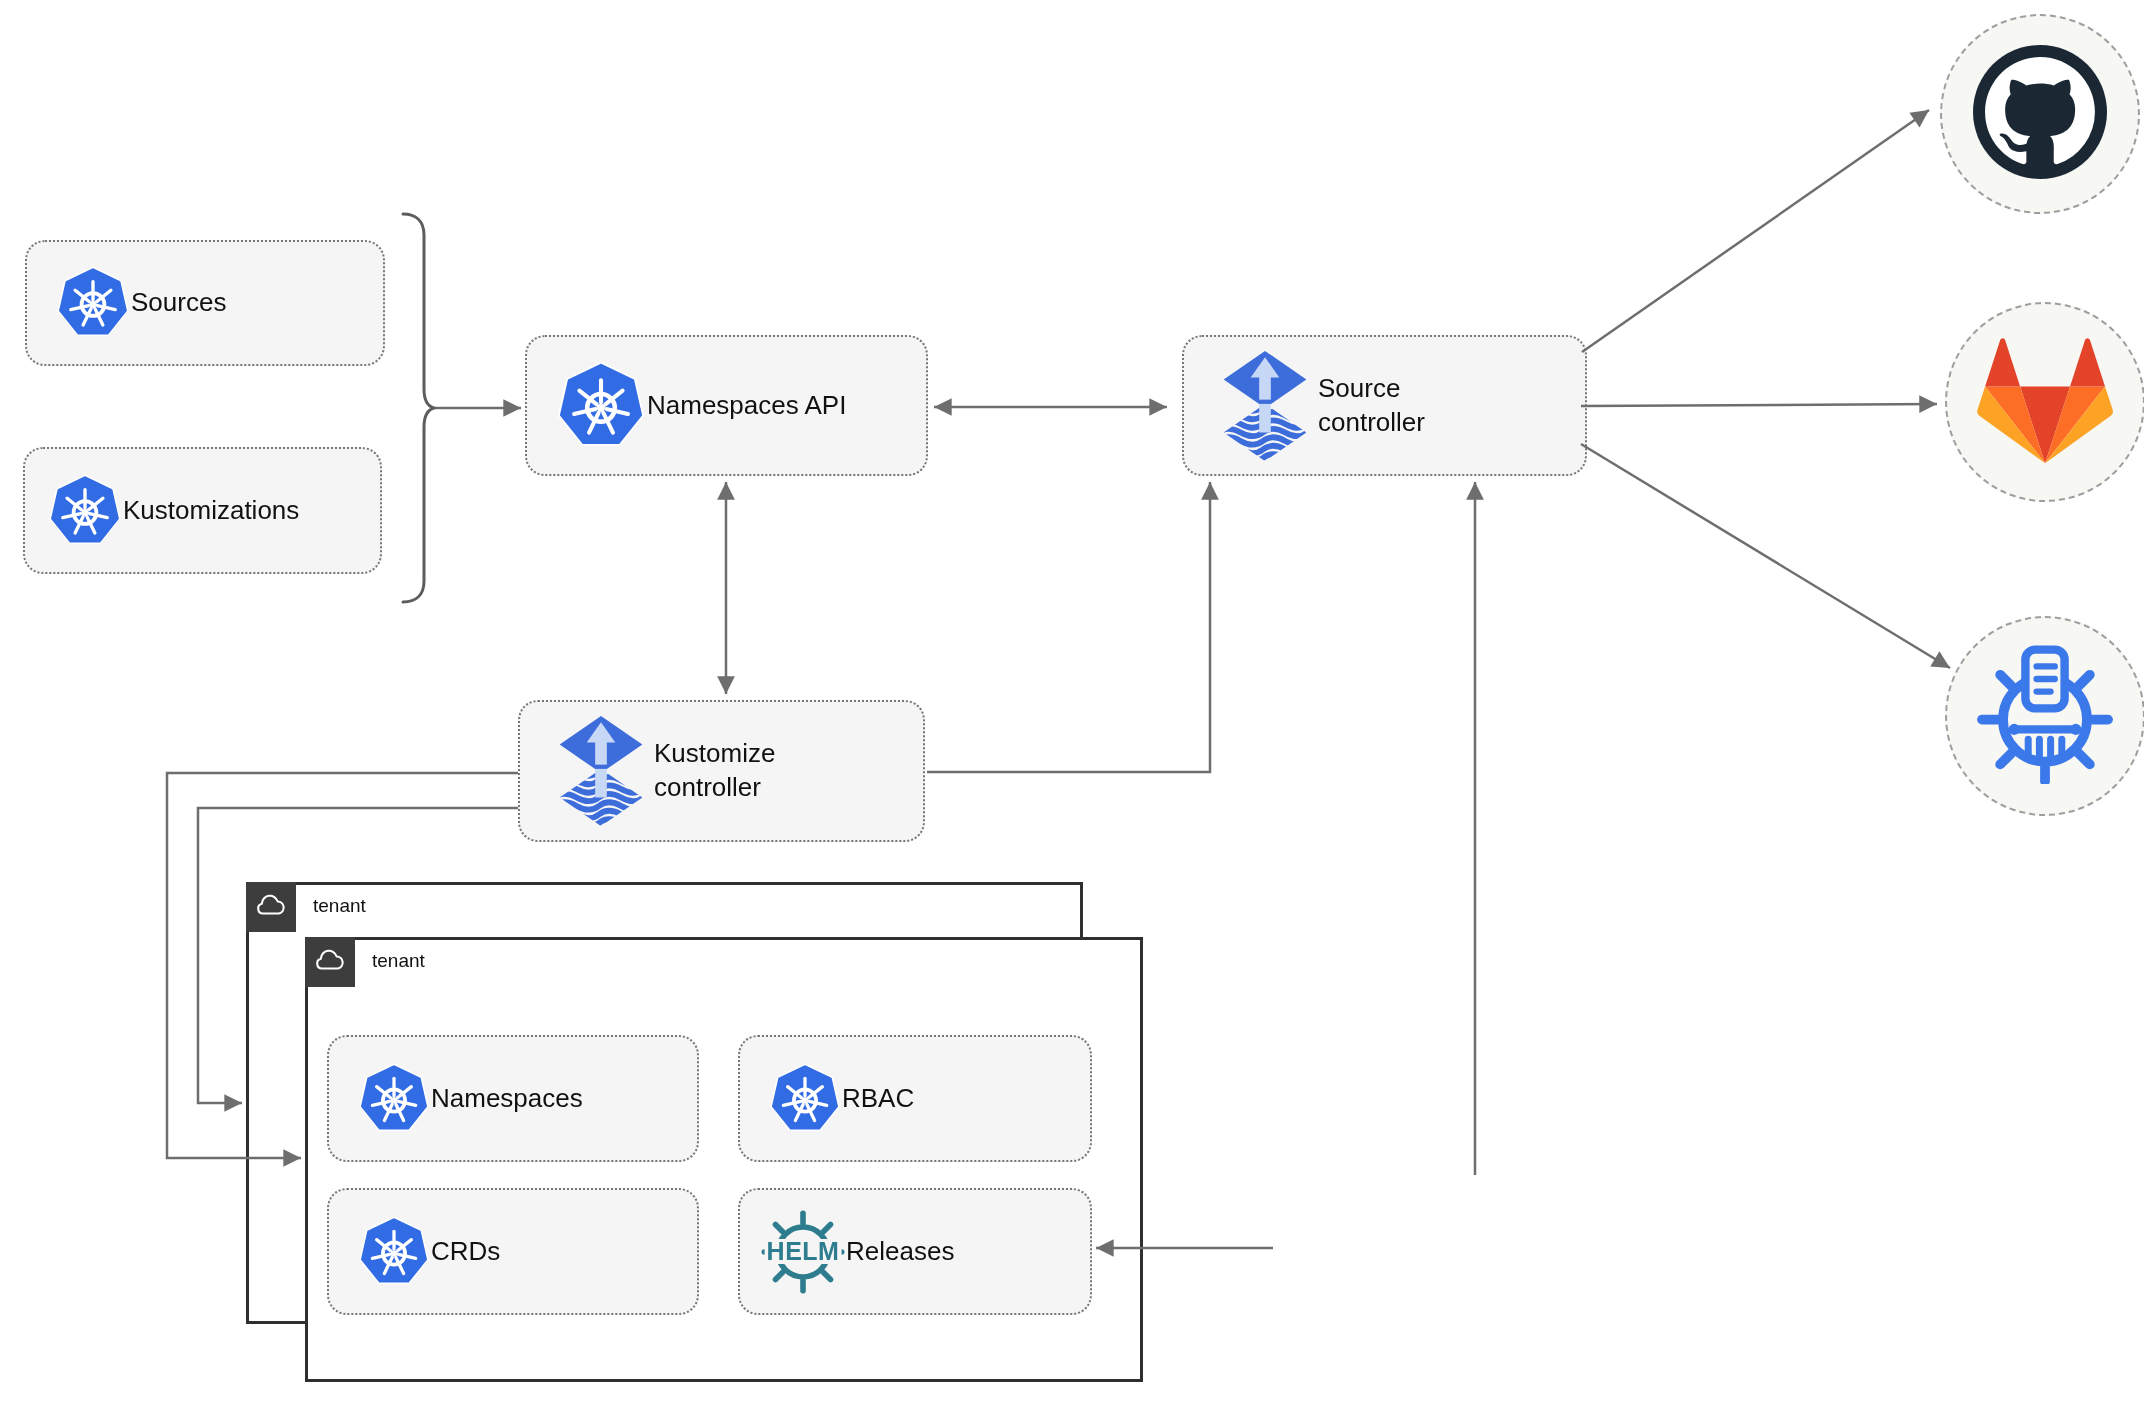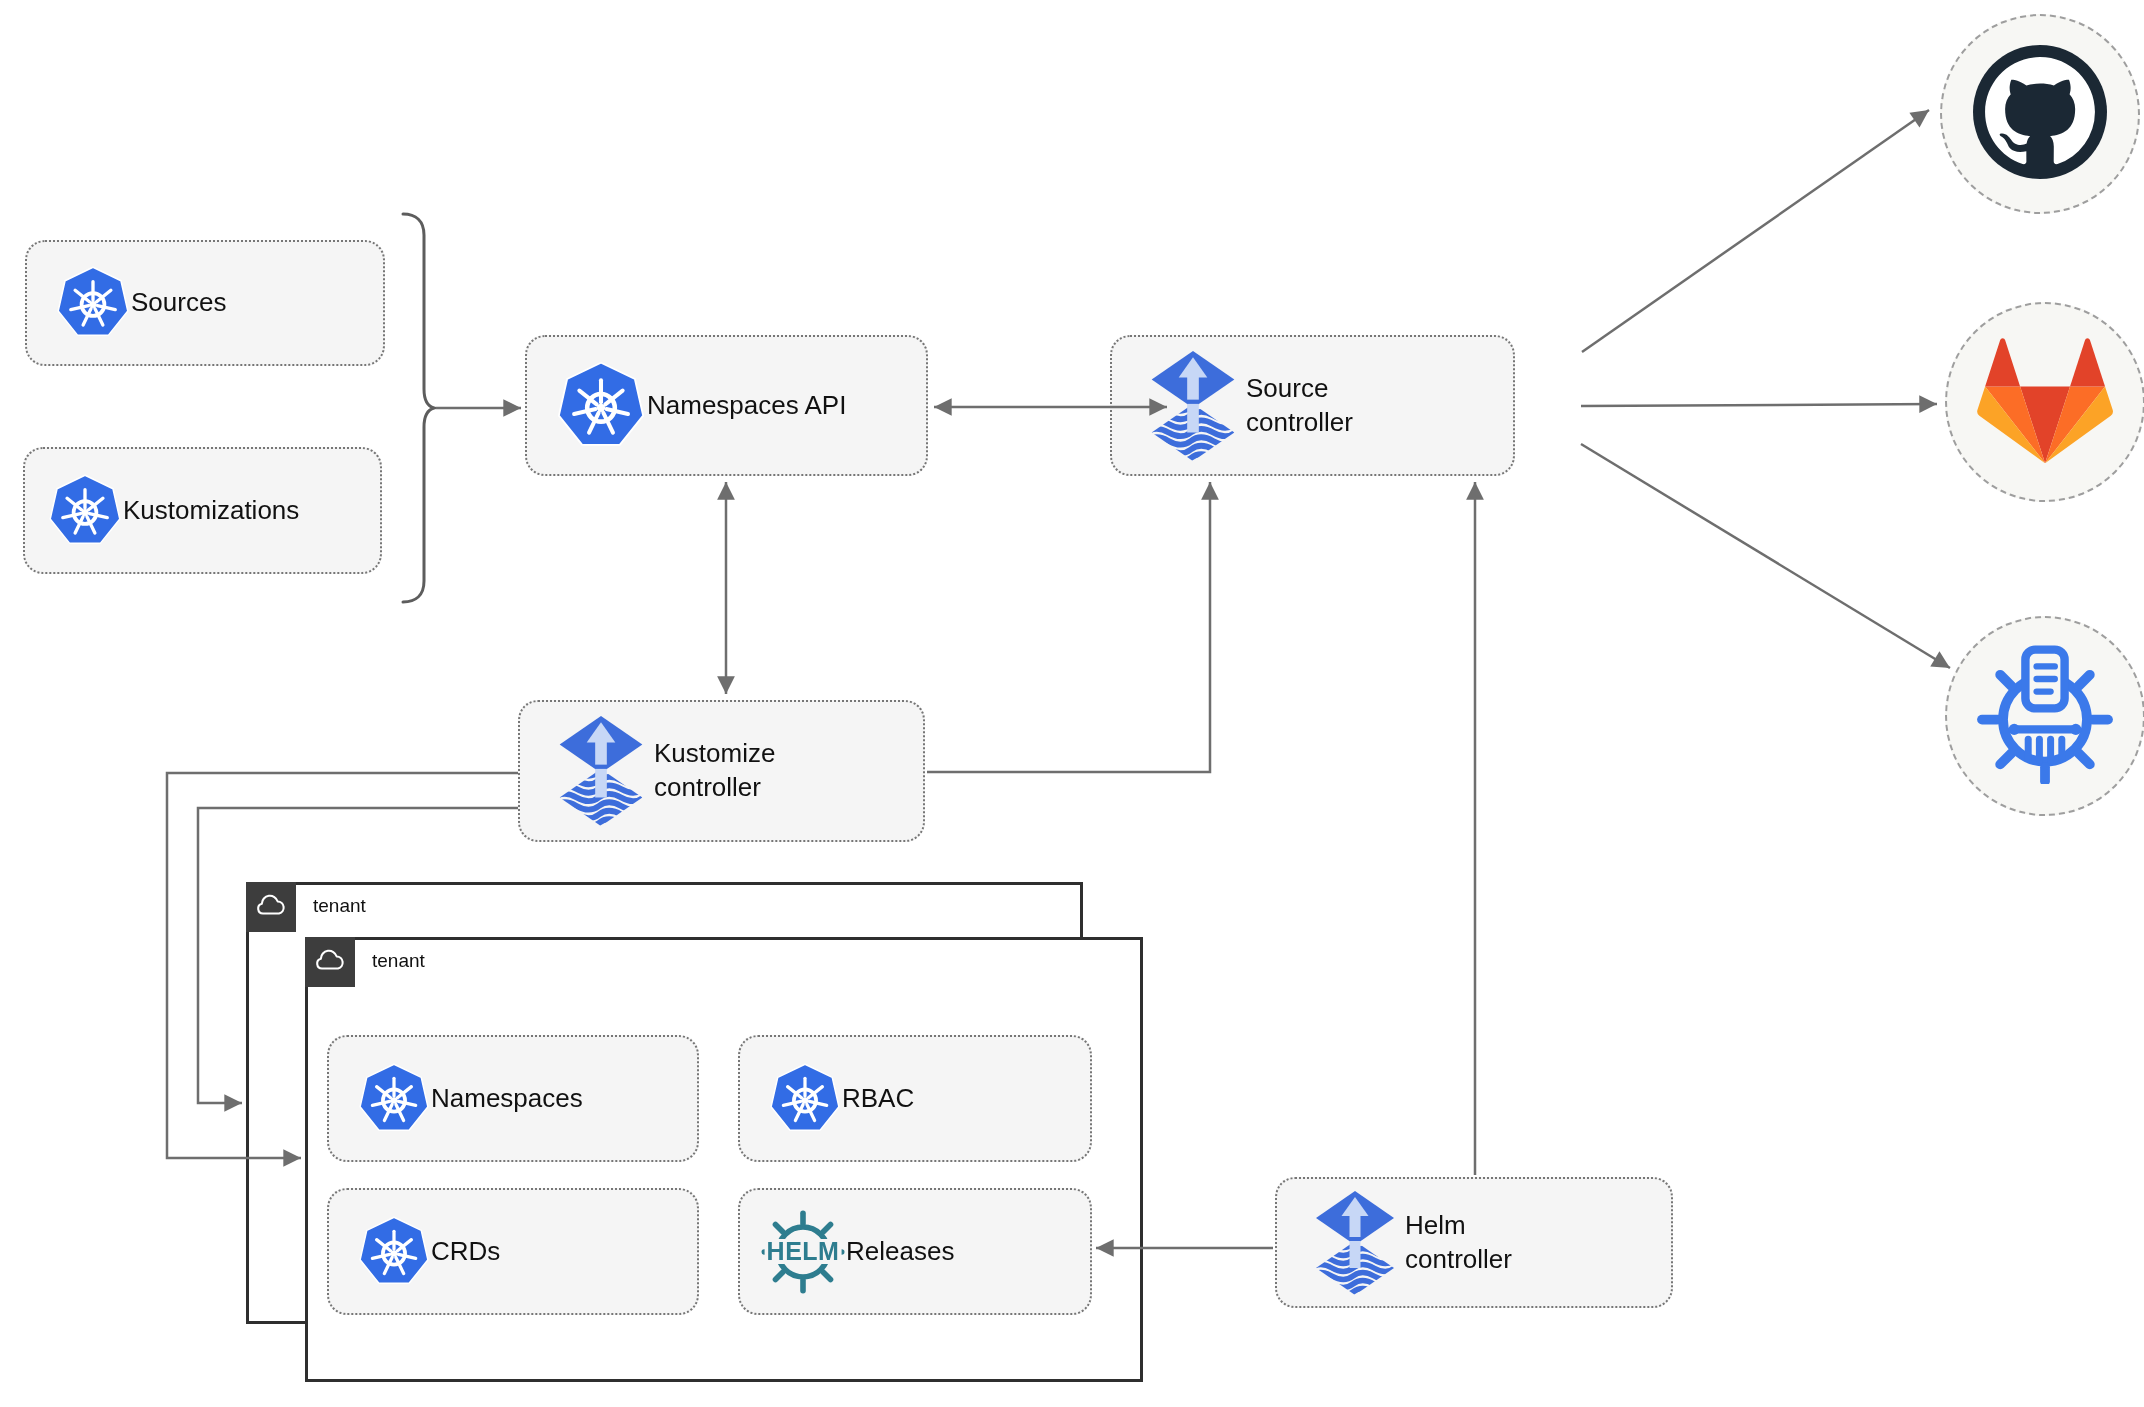--- a/index.html
+++ b/index.html
@@ -171,46 +171,38 @@
 
   <div class="card" style="left:525px;top:335px;width:403px;height:141px;">
     <span class="icon-wrap">
         <svg width="92" height="92">
           <use href="#k8s-sym"></use>
         </svg>
       </span>
     <span class="lbl">Namespaces API</span>
   </div>
 
-  <div class="card" style="left:1110px;top:335px;width:405px;height:141px;text-decoration:underline;">
+  <div class="card" style="left:1182px;top:335px;width:405px;height:141px;text-decoration:underline;">
     <span class="icon-wrap">
         <svg width="106" height="112">
           <use href="#flux-sym"></use>
         </svg>
       </span>
     <span class="lbl"><span class="wrapbox">Source controller</span></span>
   </div>
 
   <div class="card" style="left:518px;top:700px;width:407px;height:142px;">
     <span class="icon-wrap">
         <svg width="106" height="112">
           <use href="#flux-sym"></use>
         </svg>
       </span>
     <span class="lbl"><span class="wrapbox">Kustomize controller</span></span>
   </div>
 
-  <div class="card" style="left:1275px;top:1177px;width:398px;height:131px;">
-    <span class="icon-wrap">
-        <svg width="100" height="106">
-          <use href="#flux-sym"></use>
-        </svg>
-      </span>
-    <span class="lbl"><span class="wrapbox">Helm controller</span></span>
-  </div>
 
   <div class="card" style="left:327px;top:1035px;width:372px;height:127px;z-index:6;">
     <span class="icon-wrap">
         <svg width="74" height="74">
           <use href="#k8s-sym"></use>
         </svg>
       </span>
     <span class="lbl">Namespaces</span>
   </div>
 

